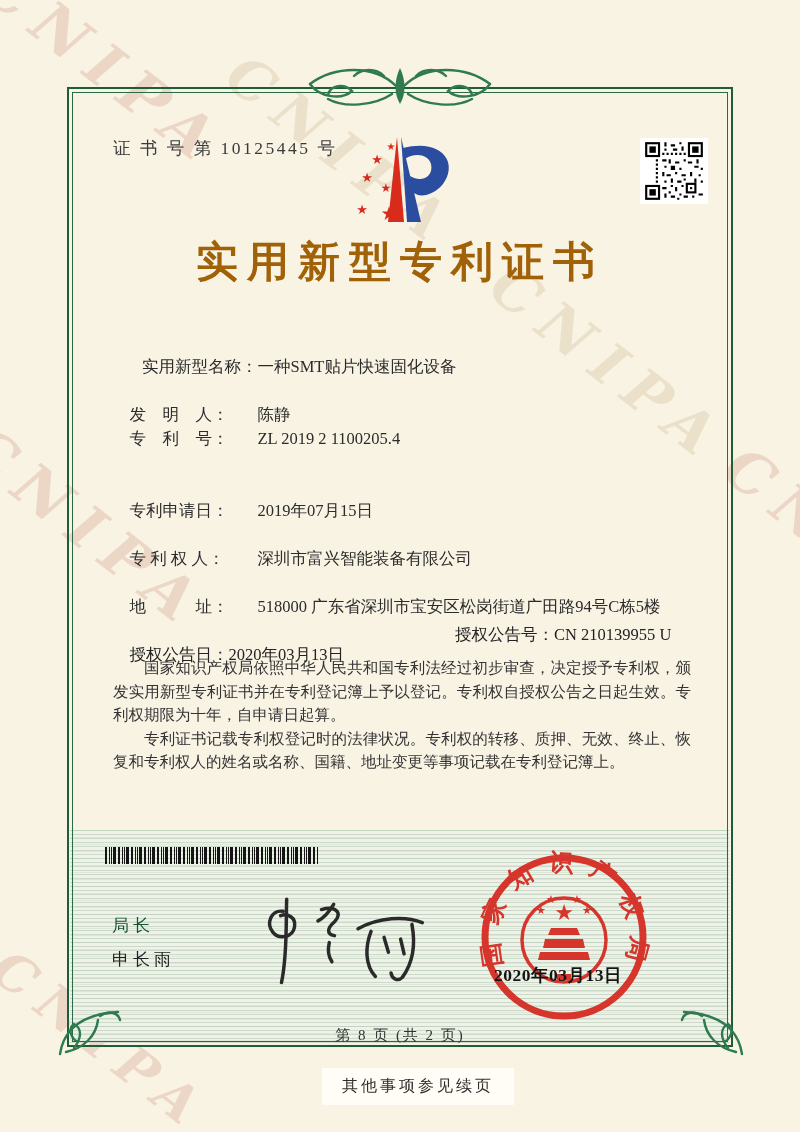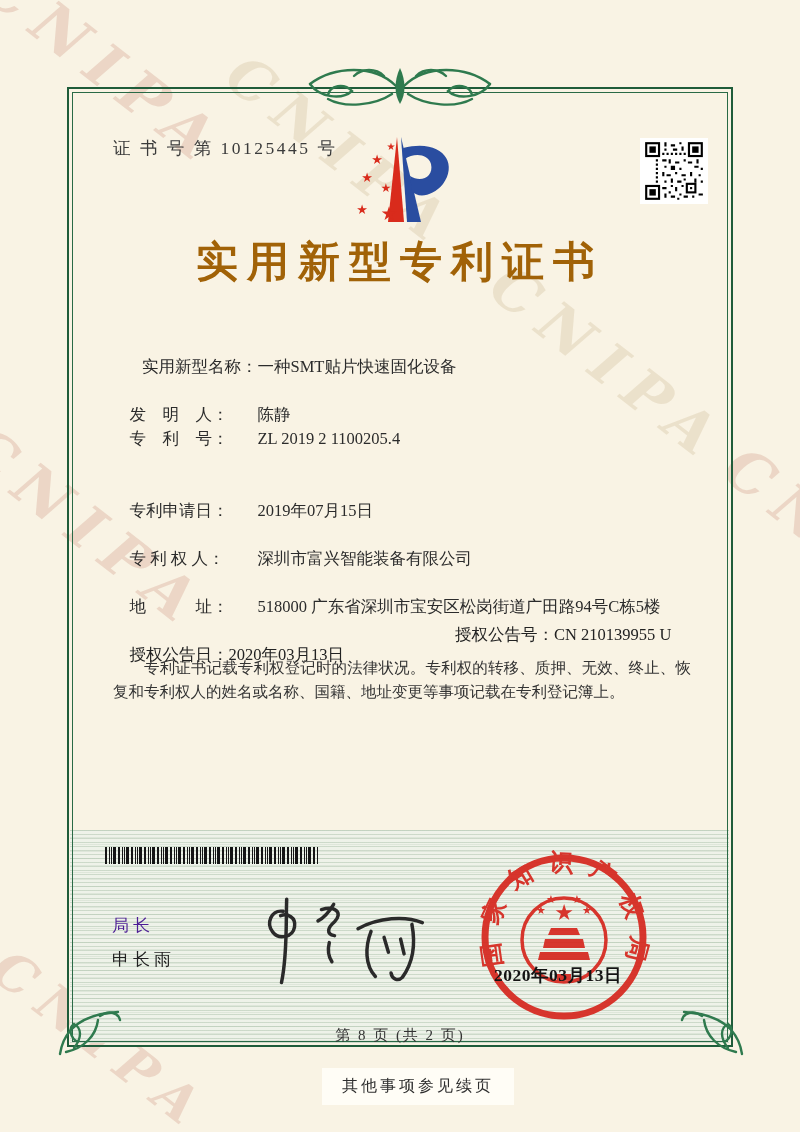--- a/index.html
+++ b/index.html
@@ -69,21 +69,21 @@
   }
   .body-text p{margin:0;text-indent:2em;}
   
   .barcode{
     position:absolute;left:105px;top:847px;width:214px;height:17px;z-index:3;
     background-image:
       repeating-linear-gradient(90deg,#151515 0 2px,transparent 2px 4px,#151515 4px 5px,transparent 5px 8px,#151515 8px 11px,transparent 11px 13px),
       repeating-linear-gradient(90deg,transparent 0 6px,#151515 6px 7px,transparent 7px 13px);
   }
   
-  .signer-title{position:absolute;left:112px;top:914px;z-index:3;font-size:17px;letter-spacing:4px;color:#4c1d95;}
+  .signer-title{position:absolute;left:112px;top:914px;z-index:3;font-size:17px;letter-spacing:4px;color:#14532d;}
   .signer-name{position:absolute;left:112px;top:948px;z-index:3;font-size:17px;letter-spacing:4px;color:#222;}
   .signature{position:absolute;left:238px;top:886px;z-index:3;}
   .seal{position:absolute;left:477px;top:850px;z-index:4;}
   .seal-date{
     position:absolute;left:494px;top:963px;z-index:5;
     font-size:17.5px;color:#141414;letter-spacing:0.5px;font-weight:600;
   }
   
   .page-num{
     position:absolute;left:0;top:1026px;width:100%;z-index:3;
@@ -207,20 +207,21 @@
   <div class="field-row" style="top:576px;">
     <span class="field-label">地　　　址：</span><span>518000 广东省深圳市宝安区松岗街道广田路94号C栋5楼</span>
   </div>
 
   <div class="grant-row">
     <span>授权公告日：</span><span>2020年03月13日</span>
     <span class="grant-right"><span>授权公告号：</span><span>CN 210139955 U</span></span>
   </div>
 
   <div class="body-text">
+    <p>国家知识产权局依照中华人民共和国专利法经过初步审查，决定授予专利权，颁发实用新型专利证书并在专利登记簿上予以登记。专利权自授权公告之日起生效。专利权期限为十年，自申请日起算。</p>
     <p>专利证书记载专利权登记时的法律状况。专利权的转移、质押、无效、终止、恢复和专利权人的姓名或名称、国籍、地址变更等事项记载在专利登记簿上。</p>
   </div>
 
   <div class="barcode"></div>
 
   <div class="signer-title">局长</div>
   <div class="signer-name">申长雨</div>
 
   <svg class="signature" width="200" height="108" viewBox="0 0 230 110">
     <g fill="none" stroke="#2a2a2a" stroke-width="4" stroke-linecap="round">

